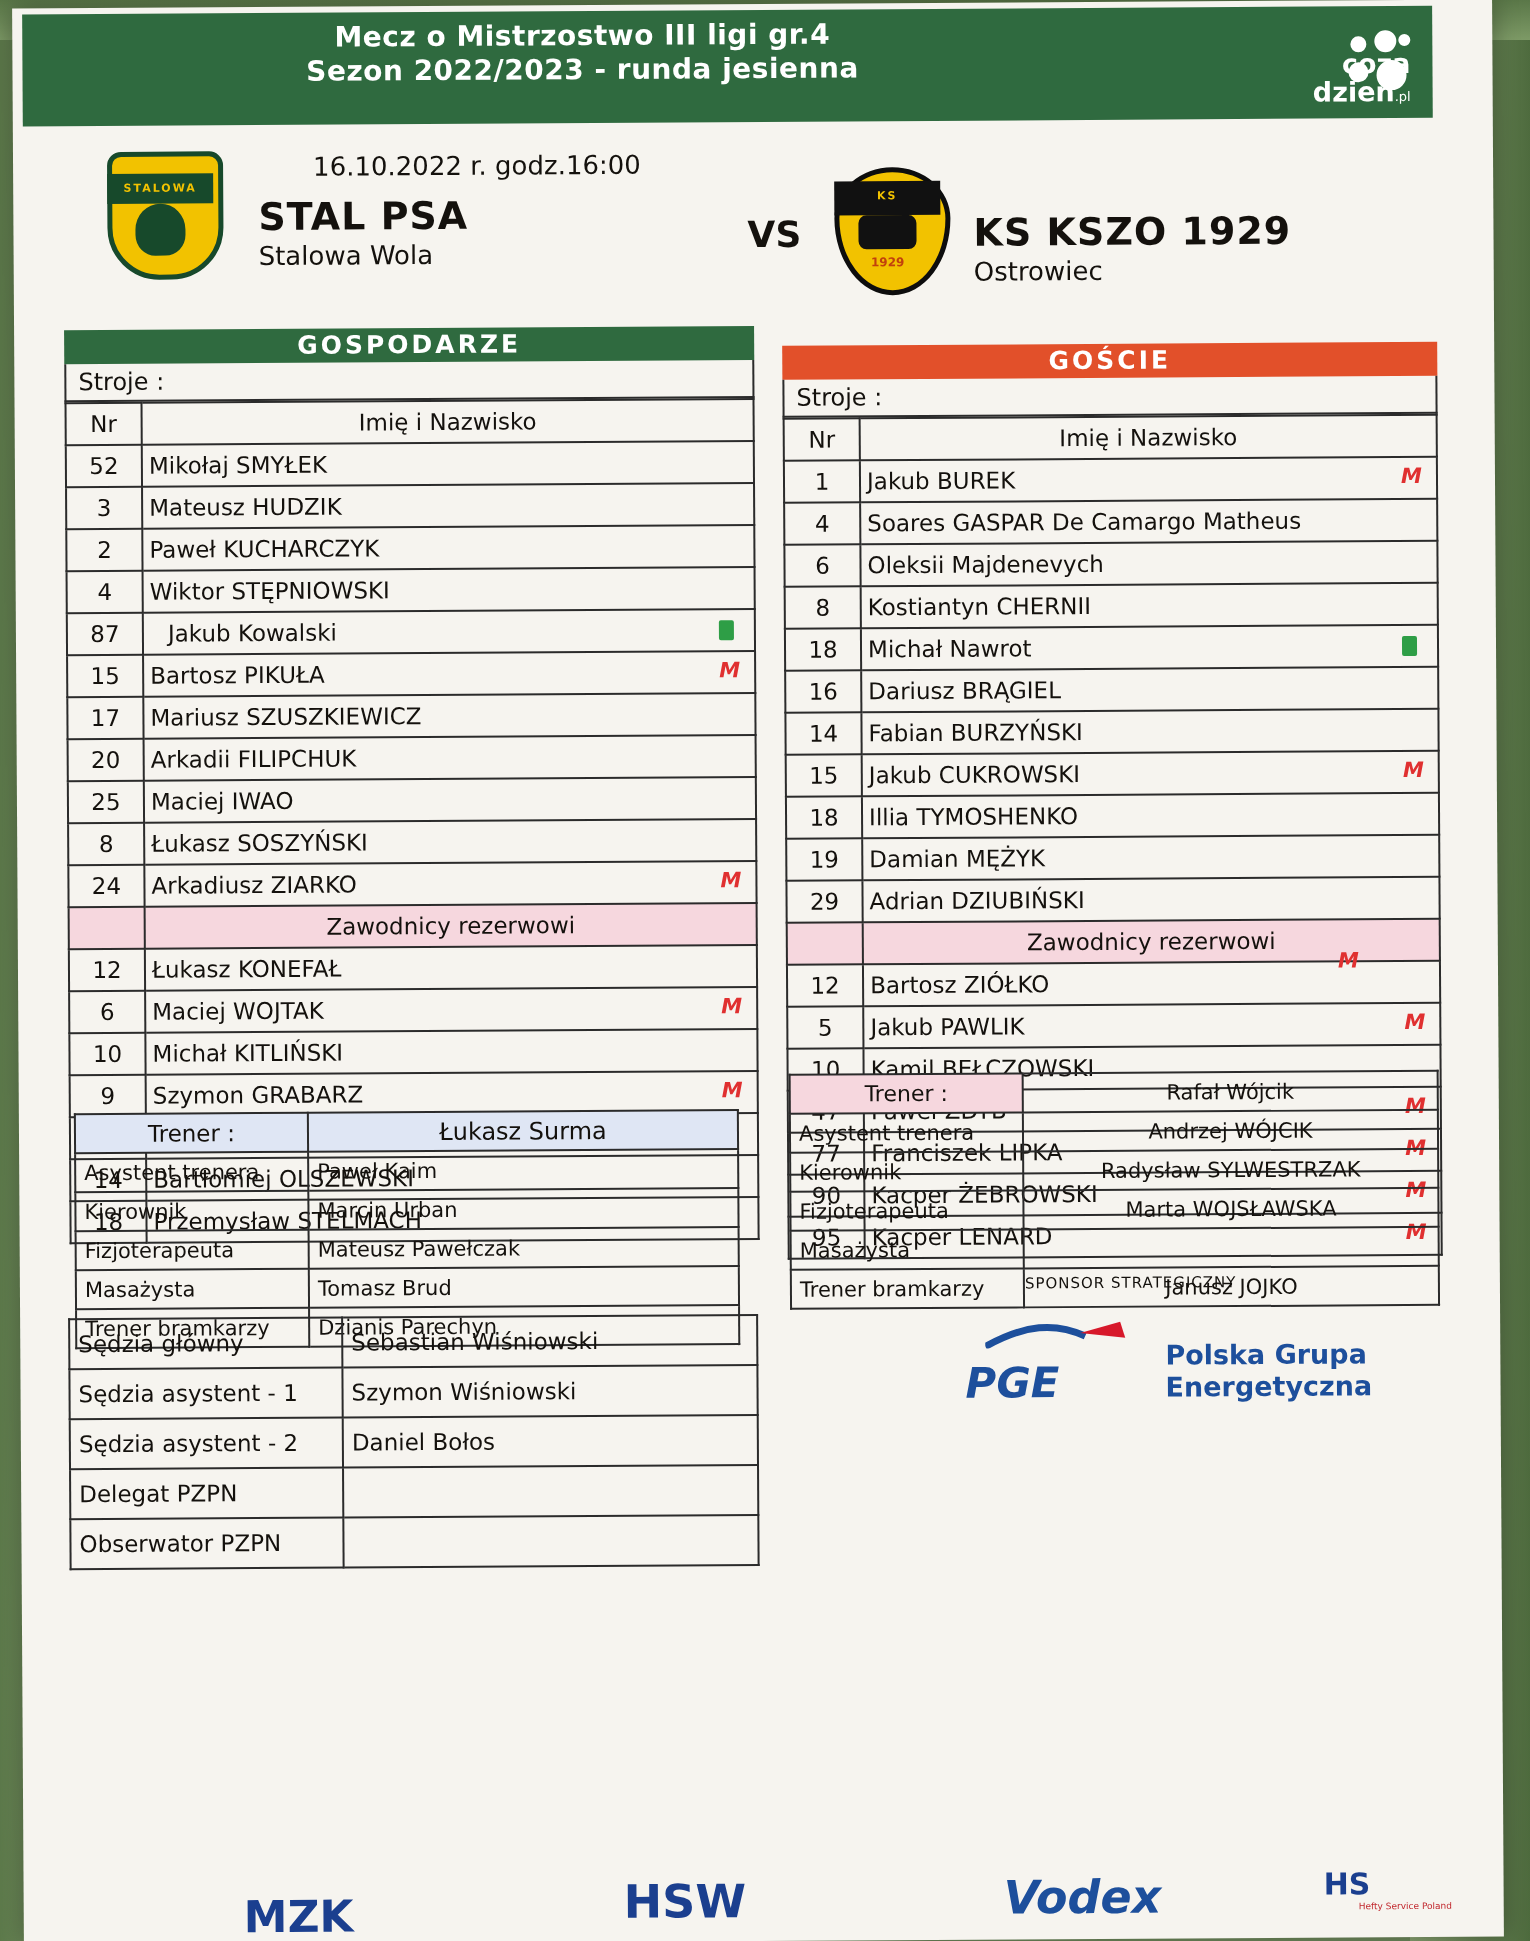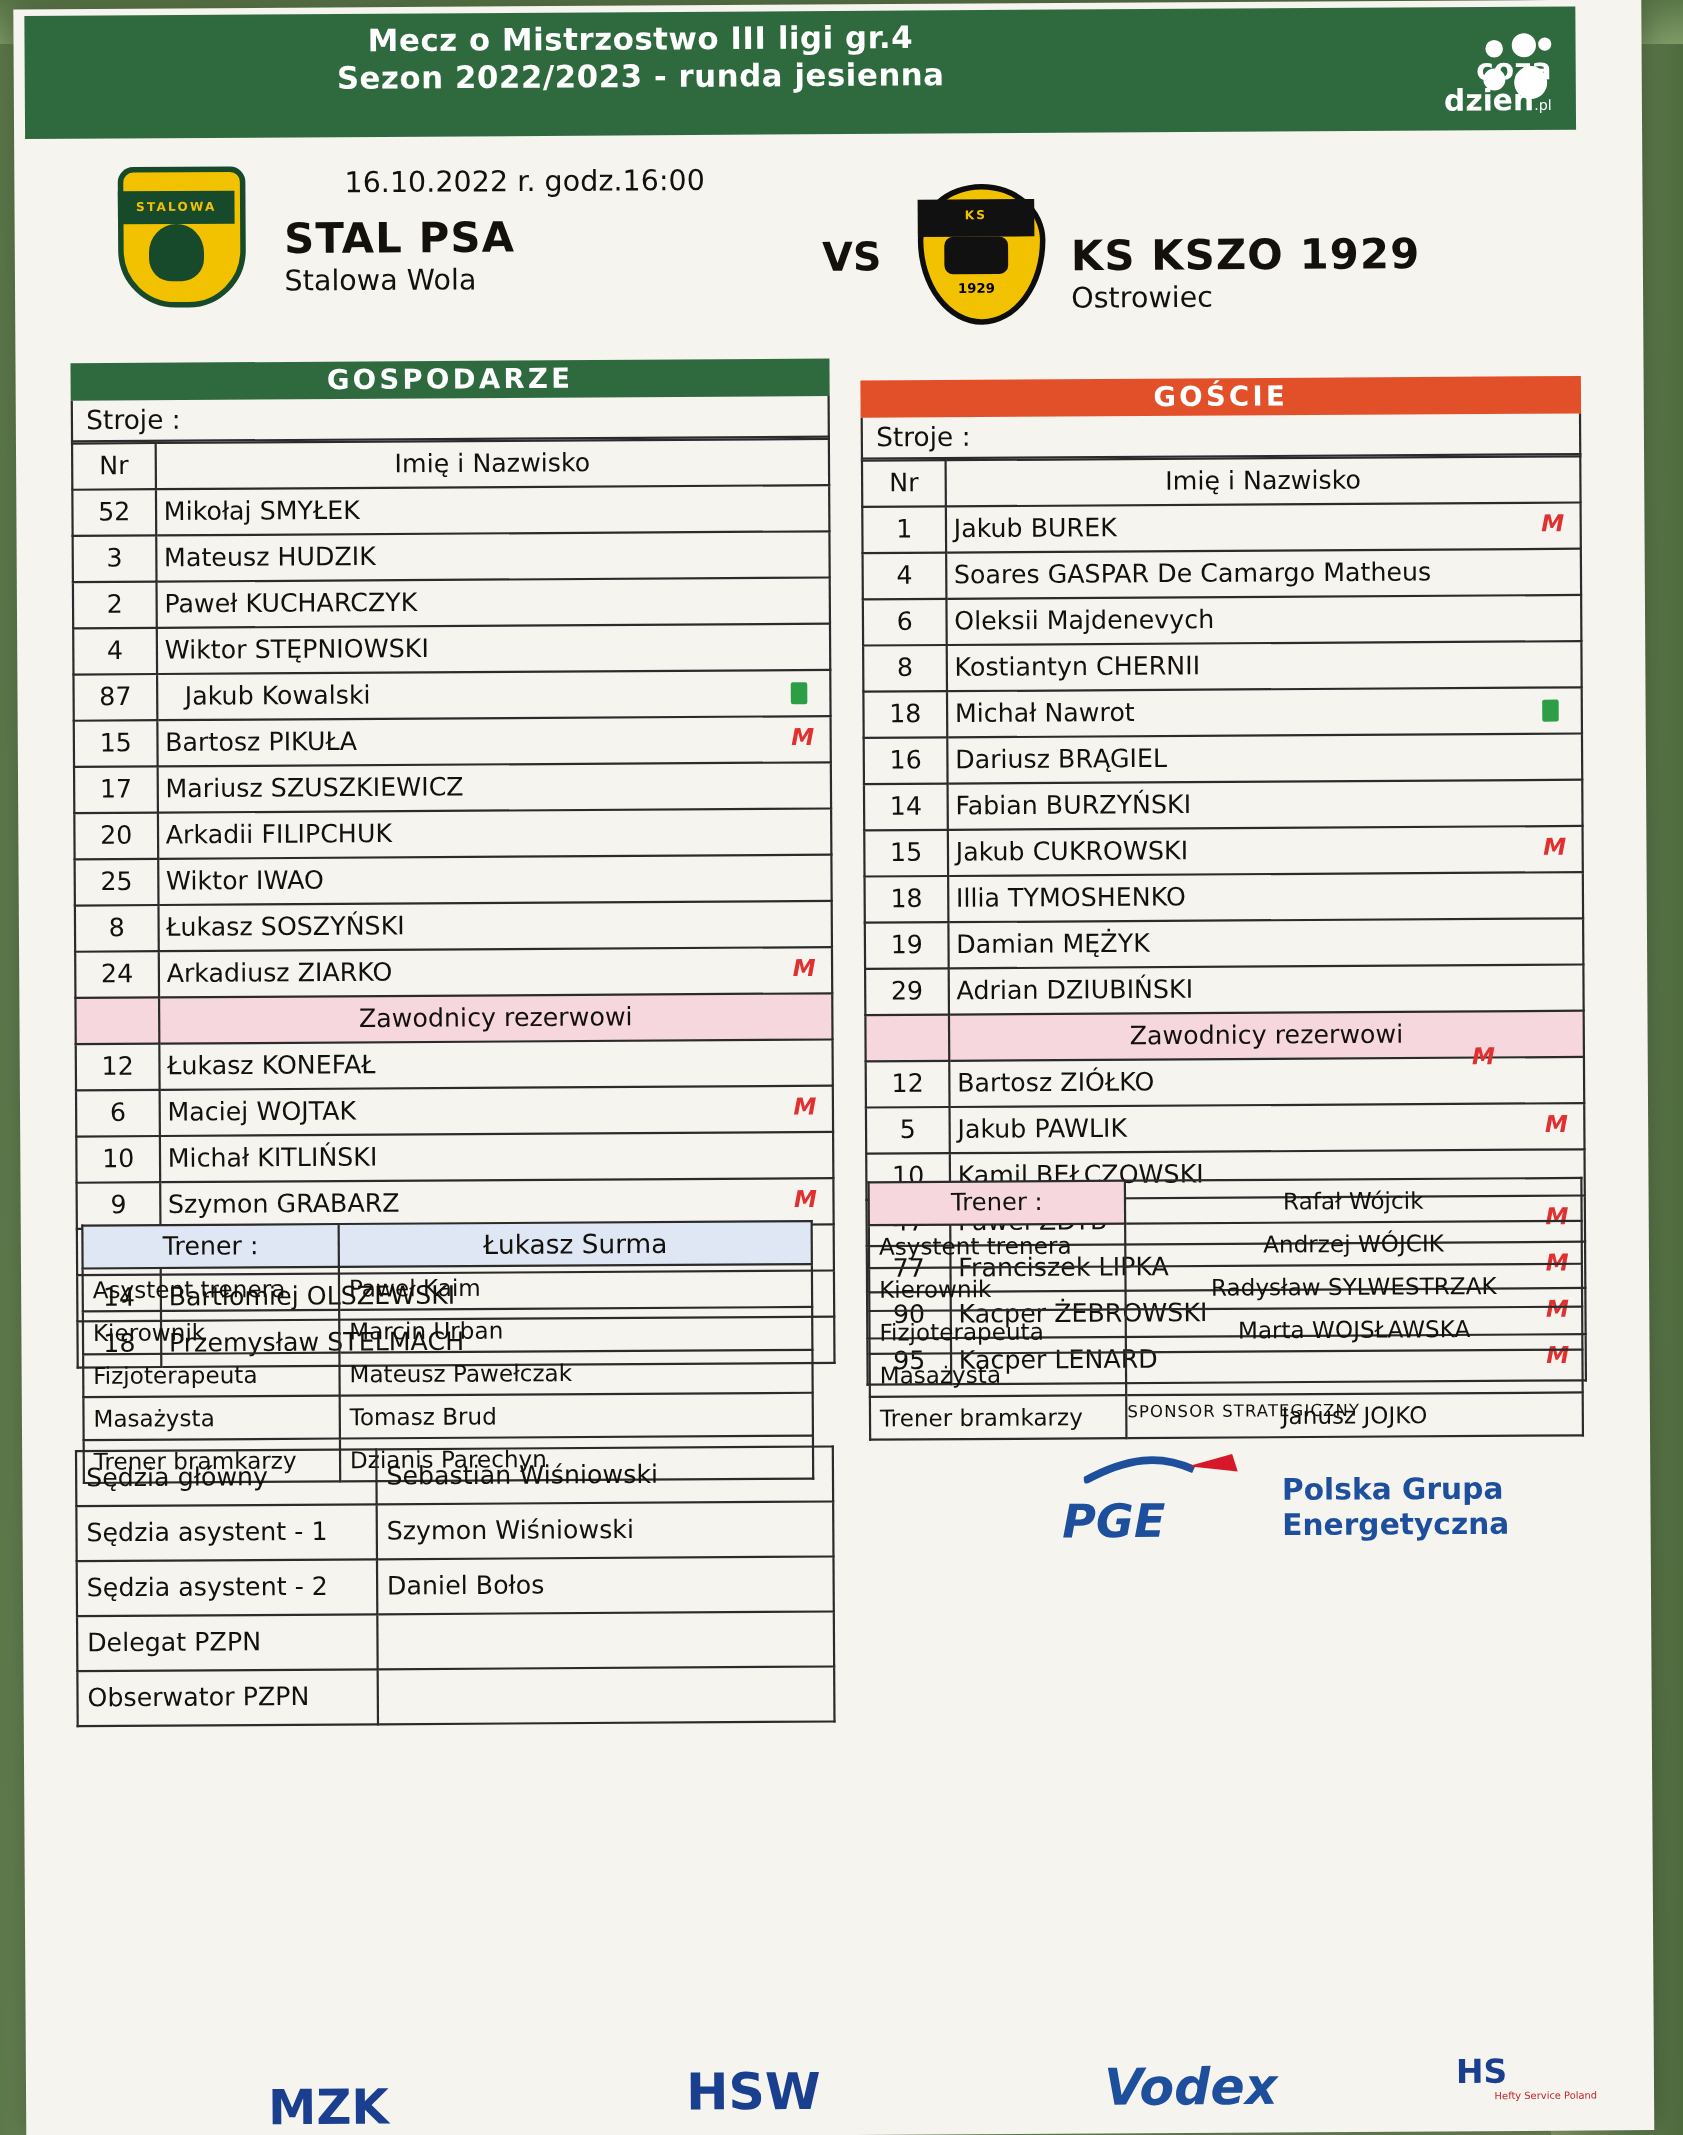--- a/index.html
+++ b/index.html
@@ -57,21 +57,21 @@
     position:absolute;left:6px;top:4px;width:106px;height:118px;
     background:#f2c200;border:5px solid #17492b;
     border-radius:14px 14px 52px 52px;
   }
   .crest .band{position:absolute;left:6px;top:26px;width:106px;height:30px;background:#17492b;}
   .crest .band span{display:block;color:#f2c200;font-size:11px;text-align:center;line-height:30px;letter-spacing:2px;font-weight:bold;}
   .crest .inner{position:absolute;left:34px;top:56px;width:50px;height:52px;background:#17492b;border-radius:50% 50% 40% 40%;}
   .crest-away .shield{background:#f2c200;border-color:#0d0d0d;border-radius:50% 50% 50% 50%/40% 40% 60% 60%;}
   .crest-away .band{top:18px;height:34px;background:#111;}
   .crest-away .inner{background:#111;border-radius:8px;top:52px;left:30px;width:58px;height:34px;}
-  .crest-away .yr{position:absolute;left:0;top:92px;width:118px;text-align:center;color:#000000;font-size:12px;font-weight:bold;}
+  .crest-away .yr{position:absolute;left:0;top:92px;width:118px;text-align:center;color:#c2410c;font-size:12px;font-weight:bold;}
 
   .team-home{position:absolute;left:245px;top:188px;}
   .team-away{position:absolute;left:960px;top:208px;}
   .team-name{font-size:38px;font-weight:bold;color:#14110d;letter-spacing:1px;}
   .team-city{font-size:26px;color:#14110d;margin-top:2px;}
   .vs{position:absolute;left:700px;top:210px;font-size:36px;font-weight:bold;color:#14110d;margin-left:34px;}
 
   
   .col{position:absolute;top:322px;}
   .col-home{left:50px;width:690px;}
@@ -219,21 +219,21 @@
       <tr>
             <td class="num">17</td>
             <td class="name"><span>Mariusz  SZUSZKIEWICZ</span></td>
           </tr>
       <tr>
             <td class="num">20</td>
             <td class="name"><span>Arkadii   FILIPCHUK</span></td>
           </tr>
       <tr>
             <td class="num">25</td>
-            <td class="name"><span>Wiktor   IWAO</span></td>
+            <td class="name"><span>Maciej   IWAO</span></td>
           </tr>
       <tr>
             <td class="num">8</td>
             <td class="name"><span>Łukasz  SOSZYŃSKI</span></td>
           </tr>
       <tr>
             <td class="num">24</td>
             <td class="name"><span>Arkadiusz ZIARKO</span><span class="mark">M</span></td>
           </tr>
       <tr>

